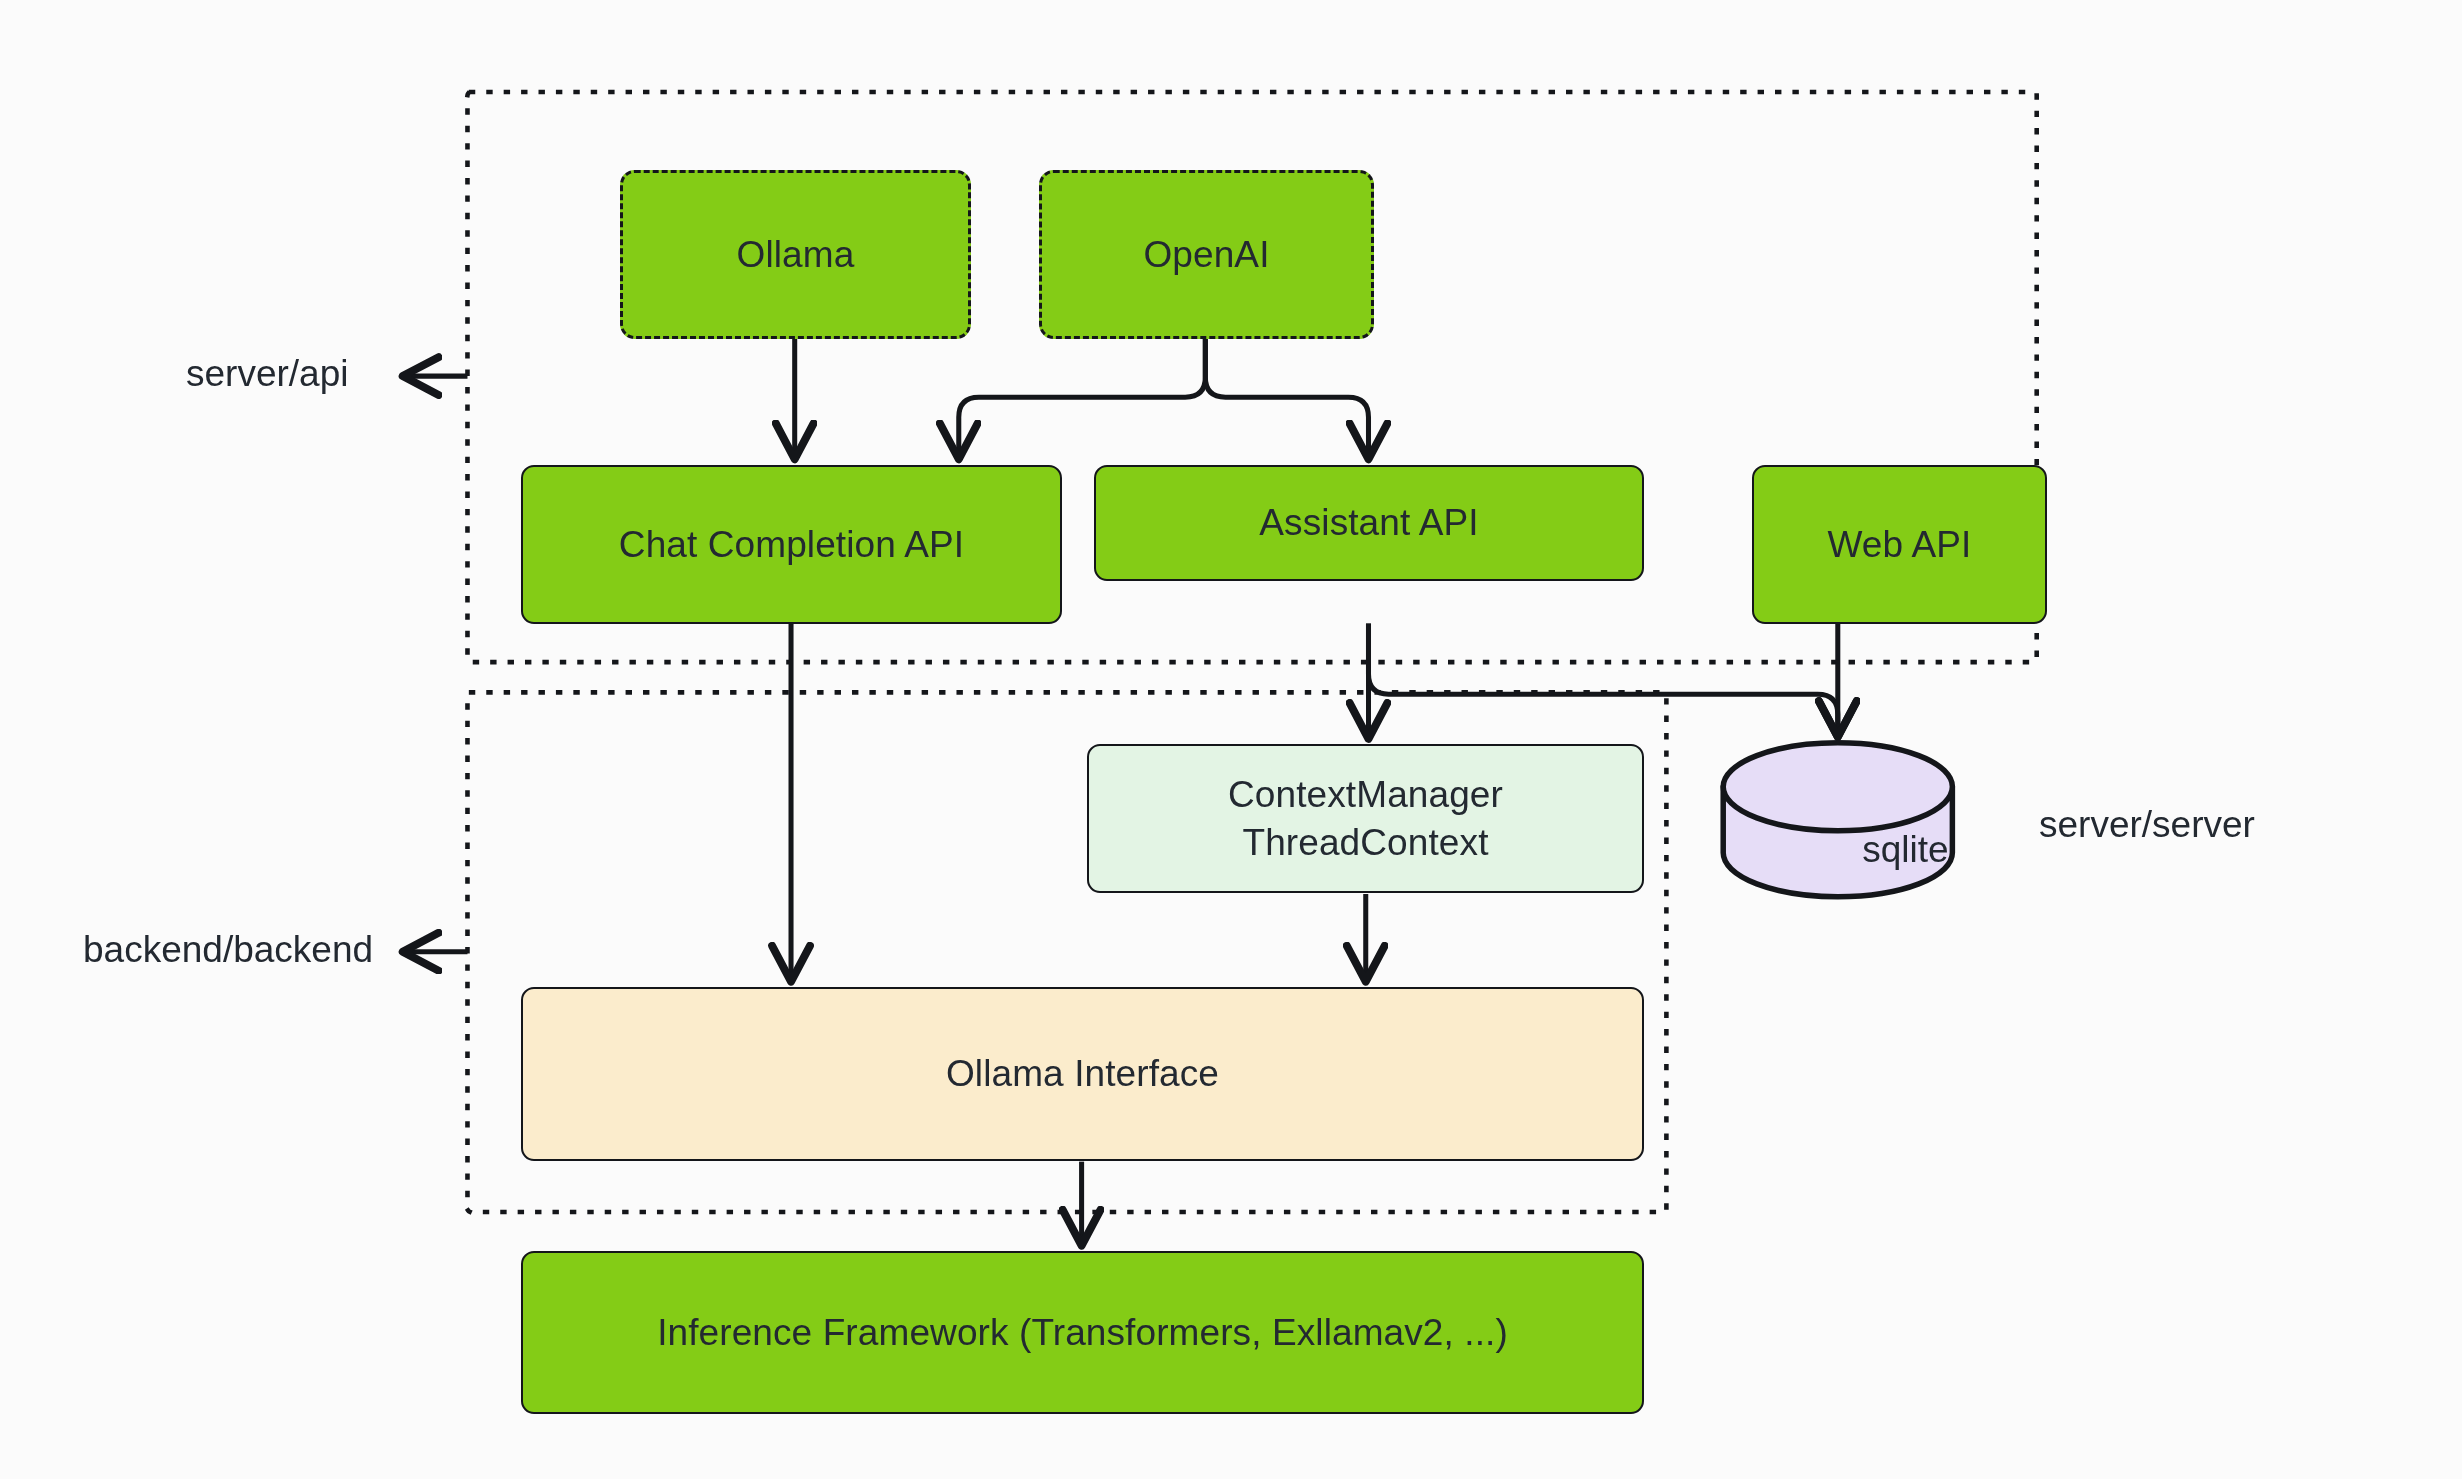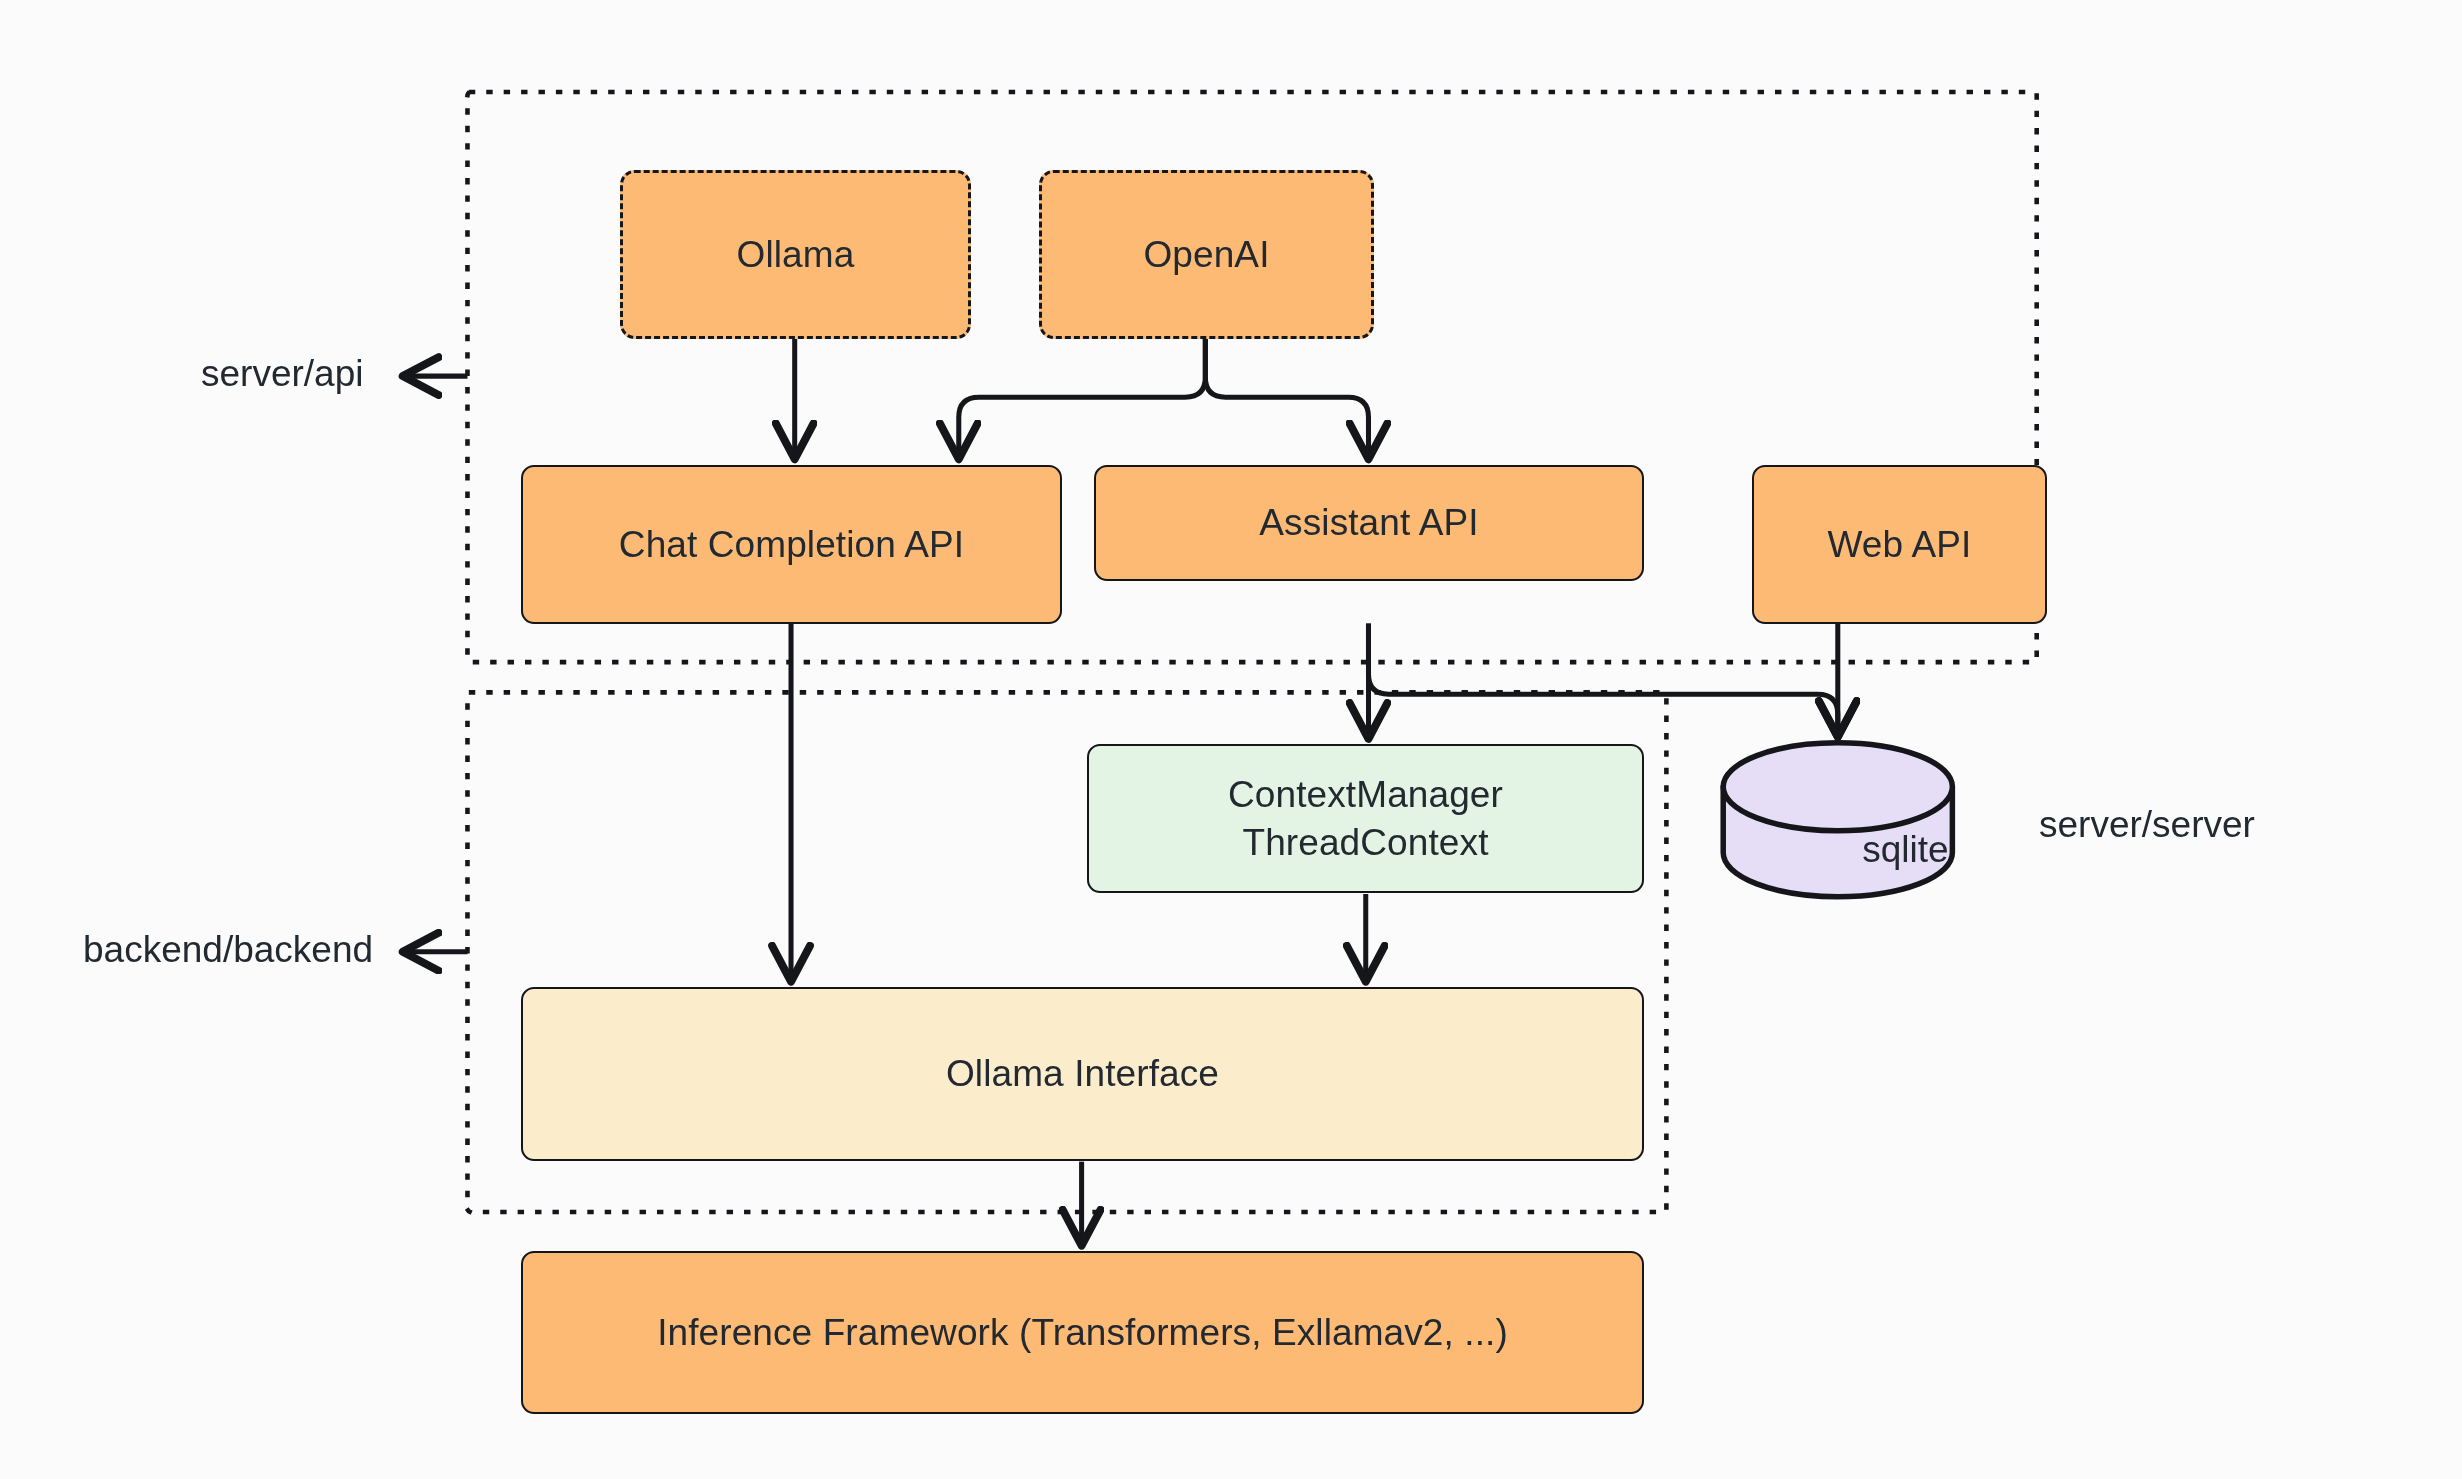--- a/index.html
+++ b/index.html
@@ -27,21 +27,21 @@
     box-sizing: border-box;
     display: flex;
     align-items: center;
     justify-content: center;
     text-align: center;
     color: #232931;
     font-size: 37px;
     line-height: 1.28;
     border: 2.8px solid #14161a;
     border-radius: 13px;
-    background: #fdba74;
+    background: #84cc16;
     white-space: pre-line;
     letter-spacing: 0.1px;
   }
   .node.dashed {
     border-style: dashed;
     border-width: 3.7px;
     border-radius: 14.7px;
   }
   .node.green  { background: #e3f4e4; }
   .node.yellow { background: #fbeccc; }
@@ -96,21 +96,21 @@
 
       <path d="M 1180 1267 L 1180 1355" marker-end="url(#ah)"></path>
     </g>
 
     <g>
       <path d="M 1880 858 L 1880 930 A 125 48 0 0 0 2130 930 L 2130 858 Z" fill="#e6ddf7" stroke="#14161a" stroke-width="6" stroke-linejoin="round"></path>
       <ellipse cx="2005" cy="858" rx="125" ry="48" fill="#e6ddf7" stroke="#14161a" stroke-width="6"></ellipse>
     </g>
   </svg>
 
-  <div class="group-label" style="left:186px; top:353px;margin-left:15px;">server/api</div>
+  <div class="group-label" style="left:186px; top:353px;">server/api</div>
 
   <div class="group-label" style="left:83px; top:929px;">backend/backend</div>
 
   <div class="group-label" style="left:2039px; top:804px;">server/server</div>
 
   <div class="node dashed" style="left:620px; top:170px; width:351px; height:169px;">Ollama</div>
 
   <div class="node dashed" style="left:1039px; top:170px; width:335px; height:169px;">OpenAI</div>
 
   <div class="node" style="left:521px; top:465px; width:541px; height:159px;">Chat Completion API</div>

